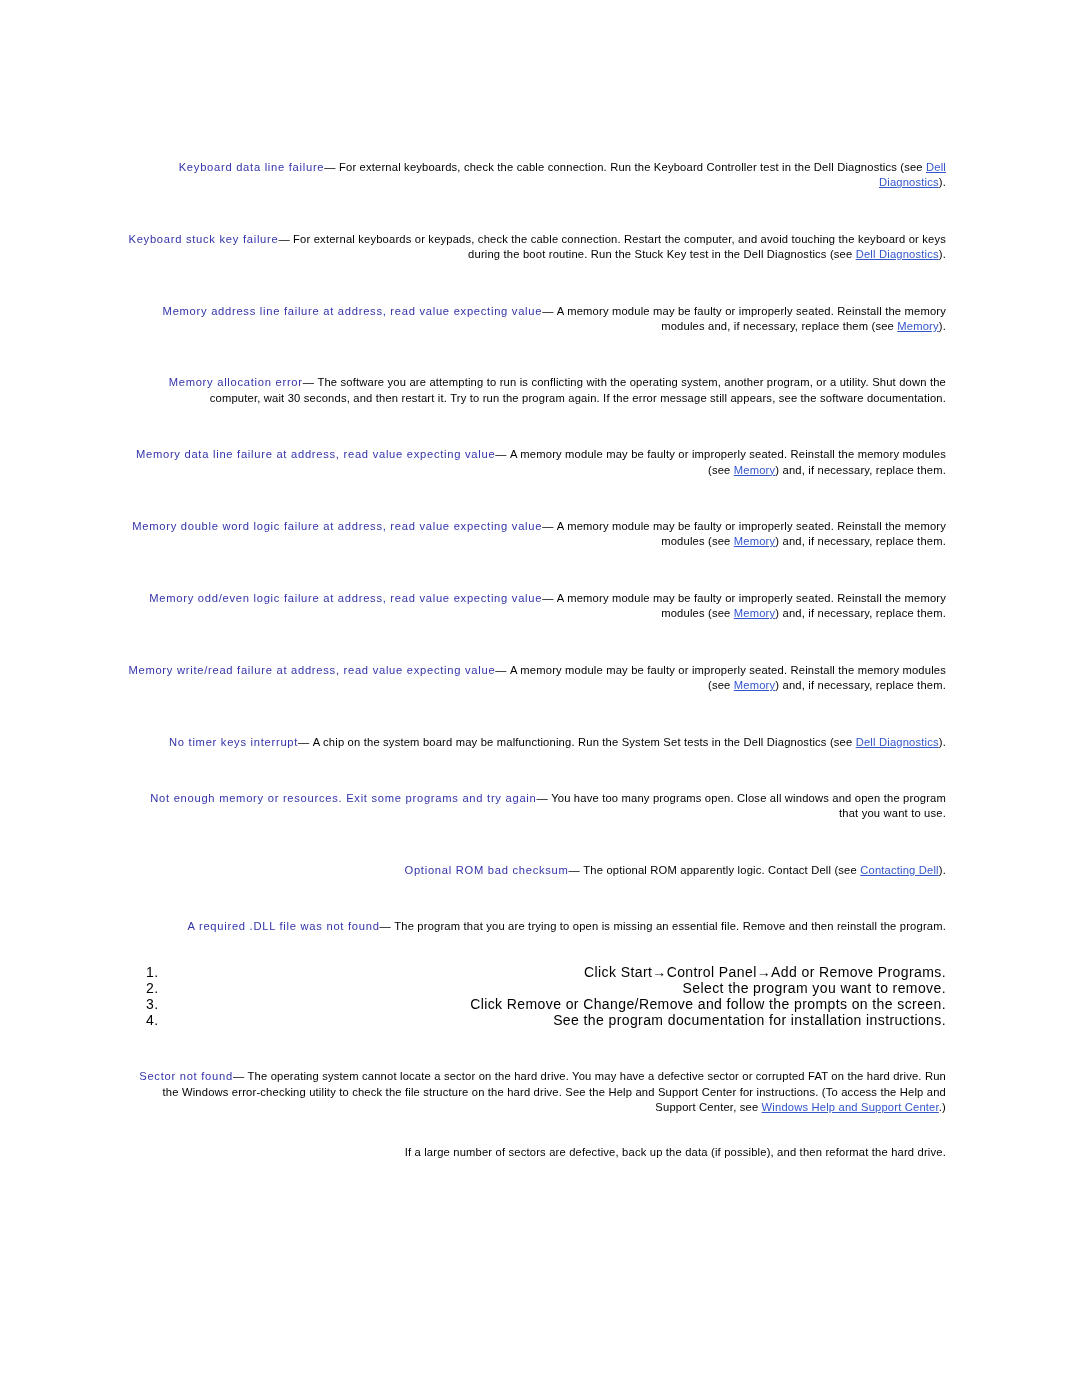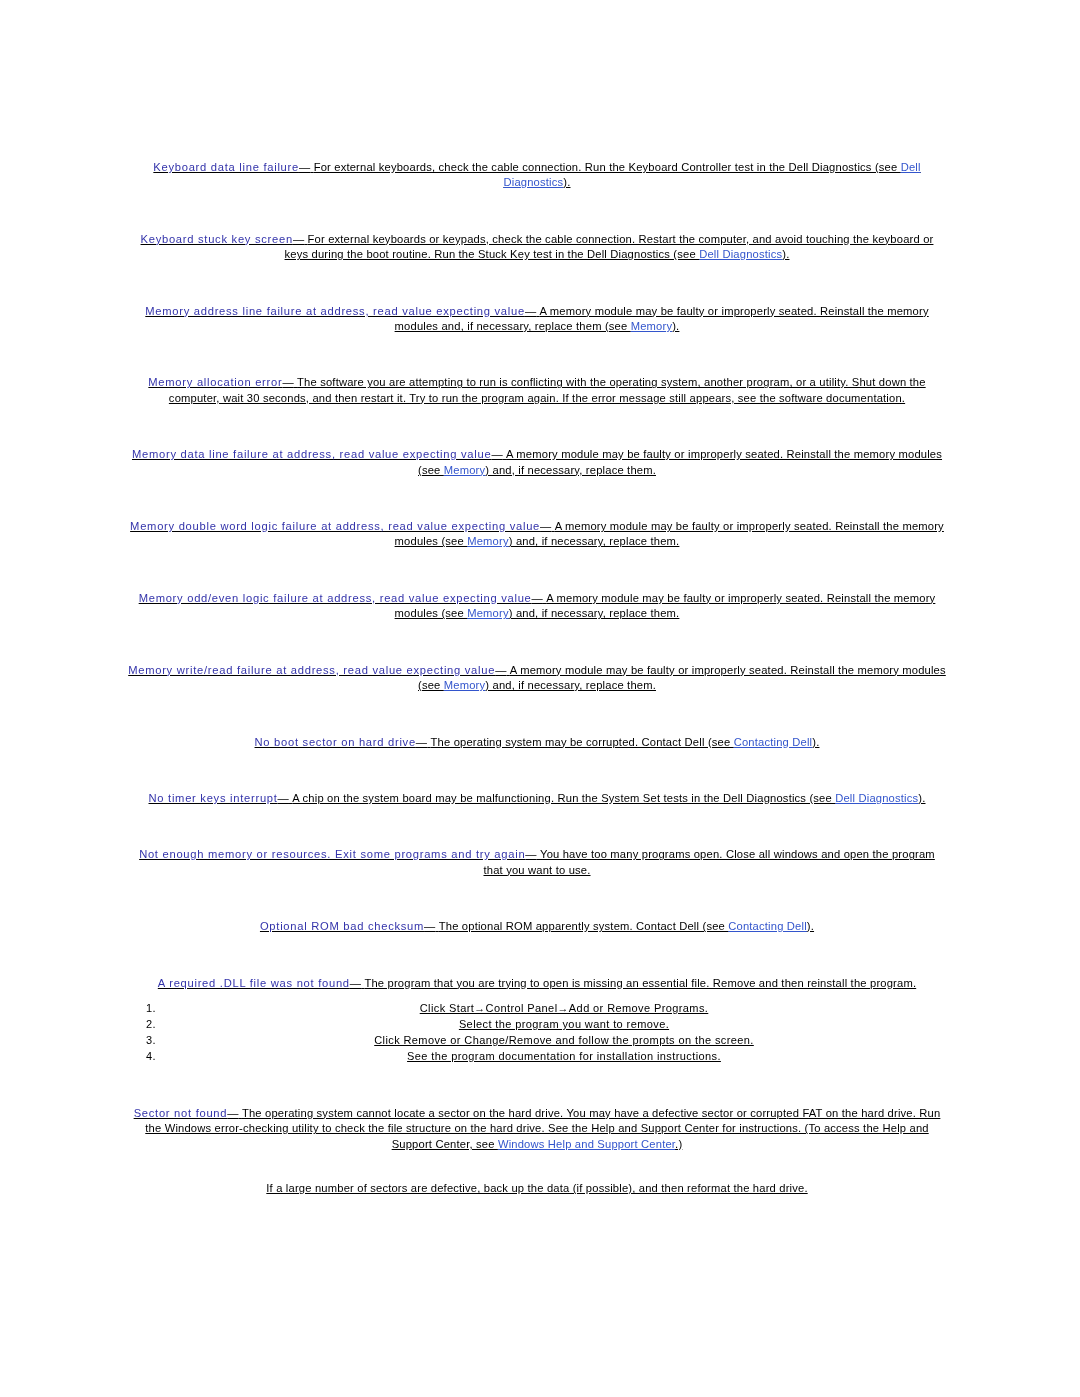--- a/index.html
+++ b/index.html
@@ -24,44 +24,43 @@
     position: absolute;
     left: 128px;
     top: 160px;
     width: 818px;
   }
   .entry {
     margin: 0 0 41px 0;
     font-size: 11.2px;
     line-height: 15.4px;
     letter-spacing: 0.18px;
-    text-align: center;
+    text-align: right;
     color: #000000;
-    text-decoration: underline;
   }
   .term {
     color: #3333aa;
     letter-spacing: 0.72px;
     white-space: normal;
   }
   .dash {
     color: #000000;
     letter-spacing: 0.18px;
   }
   a.link, .link {
     color: #3355cc;
     text-decoration: underline;
     cursor: pointer;
   }
   ol.steps {
-    margin: 10px 0 0 0;
+    margin: 30px 0 0 0;
     padding: 0 0 0 18px;
     list-style: none;
     counter-reset: stepc;
-    font-size: 11px;
+    font-size: 14px;
     line-height: 15.6px;
     letter-spacing: 0.4px;
   }
   ol.steps li {
     counter-increment: stepc;
     position: relative;
     padding-left: 36px;
     margin: 0 0 0.5px 0;
   }
   ol.steps li::before {
@@ -81,21 +80,21 @@
 <body>
 
 <div class="page">
   <div class="content">
 
     <p class="entry">
       <span class="term">Keyboard data line failure</span><span class="dash">—</span>&nbsp;<span>For external keyboards, check the cable connection. Run the Keyboard Controller test in the Dell Diagnostics (see </span><span class="link">Dell Diagnostics</span><span>).</span>
     </p>
 
     <p class="entry">
-      <span class="term">Keyboard stuck key screen</span><span class="dash">—</span>&nbsp;<span>For external keyboards or keypads, check the cable connection. Restart the computer, and avoid touching the keyboard or keys during the boot routine. Run the Stuck Key test in the Dell Diagnostics (see </span><span class="link">Dell Diagnostics</span><span>).</span>
+      <span class="term">Keyboard stuck key failure</span><span class="dash">—</span>&nbsp;<span>For external keyboards or keypads, check the cable connection. Restart the computer, and avoid touching the keyboard or keys during the boot routine. Run the Stuck Key test in the Dell Diagnostics (see </span><span class="link">Dell Diagnostics</span><span>).</span>
     </p>
 
     <p class="entry">
       <span class="term">Memory address line failure at address, read value expecting value</span><span class="dash">—</span>&nbsp;<span>A memory module may be faulty or improperly seated. Reinstall the memory modules and, if necessary, replace them (see </span><span class="link">Memory</span><span>).</span>
     </p>
 
     <p class="entry">
       <span class="term">Memory allocation error</span><span class="dash">—</span>&nbsp;<span>The software you are attempting to run is conflicting with the operating system, another program, or a utility. Shut down the computer, wait 30 seconds, and then restart it. Try to run the program again. If the error message still appears, see the software documentation.</span>
     </p>
 
@@ -109,35 +108,32 @@
 
     <p class="entry">
       <span class="term">Memory odd/even logic failure at address, read value expecting value</span><span class="dash">—</span>&nbsp;<span>A memory module may be faulty or improperly seated. Reinstall the memory modules (see </span><span class="link">Memory</span><span>) and, if necessary, replace them.</span>
     </p>
 
     <p class="entry">
       <span class="term">Memory write/read failure at address, read value expecting value</span><span class="dash">—</span>&nbsp;<span>A memory module may be faulty or improperly seated. Reinstall the memory modules (see </span><span class="link">Memory</span><span>) and, if necessary, replace them.</span>
     </p>
 
 
-    <p class="entry">
-      <span class="term">No boot sector on hard drive</span><span class="dash">—</span>&nbsp;<span>The operating system may be corrupted. Contact Dell (see </span><span class="link">Contacting Dell</span><span>).</span>
-    </p>
 
     <p class="entry">
       <span class="term">No timer keys interrupt</span><span class="dash">—</span>&nbsp;<span>A chip on the system board may be malfunctioning. Run the System Set tests in the Dell Diagnostics (see </span><span class="link">Dell Diagnostics</span><span>).</span>
     </p>
 
     <p class="entry">
       <span class="term">Not enough memory or resources. Exit some programs and try again</span><span class="dash">—</span>&nbsp;<span>You have too many programs open. Close all windows and open the program that you want to use.</span>
     </p>
 
 
     <p class="entry">
-      <span class="term">Optional ROM bad checksum</span><span class="dash">—</span>&nbsp;<span>The optional ROM apparently system. Contact Dell (see </span><span class="link">Contacting Dell</span><span>).</span>
+      <span class="term">Optional ROM bad checksum</span><span class="dash">—</span>&nbsp;<span>The optional ROM apparently logic. Contact Dell (see </span><span class="link">Contacting Dell</span><span>).</span>
     </p>
 
     <div class="entry">
       <span class="term">A required .DLL file was not found</span><span class="dash">—</span>&nbsp;<span>The program that you are trying to open is missing an essential file. Remove and then reinstall the program.</span>
       <ol class="steps">
         <li>Click Start→Control Panel→Add or Remove Programs.</li>
         <li>Select the program you want to remove.</li>
         <li>Click Remove or Change/Remove and follow the prompts on the screen.</li>
         <li>See the program documentation for installation instructions.</li>
       </ol>

